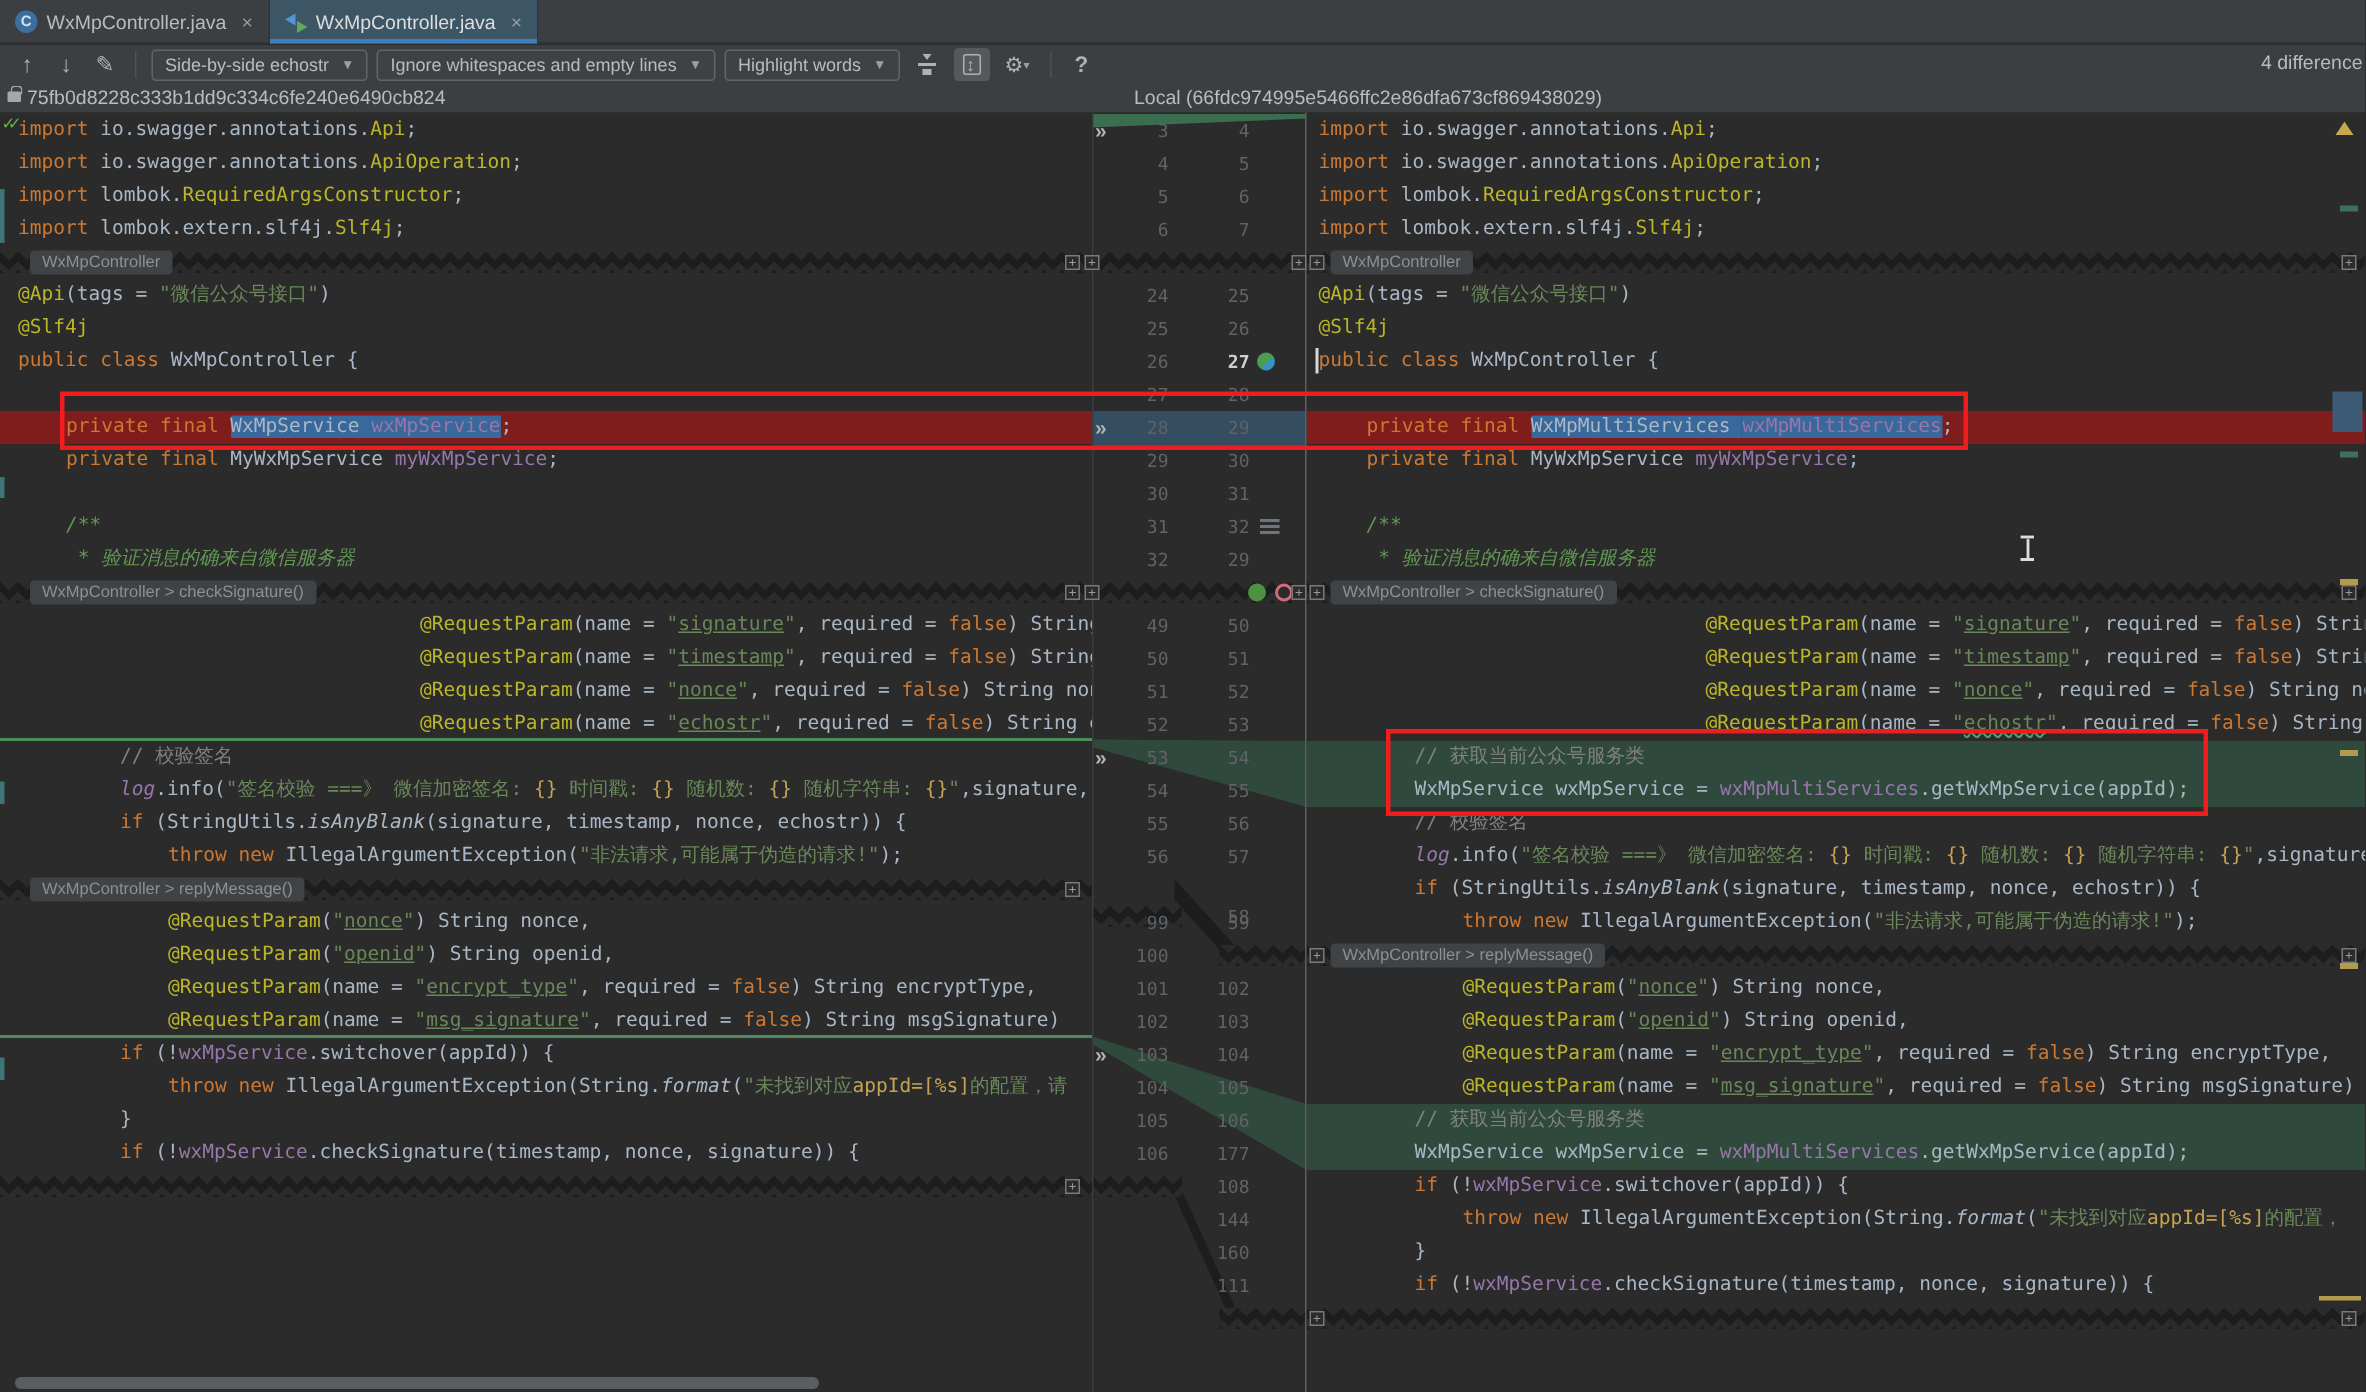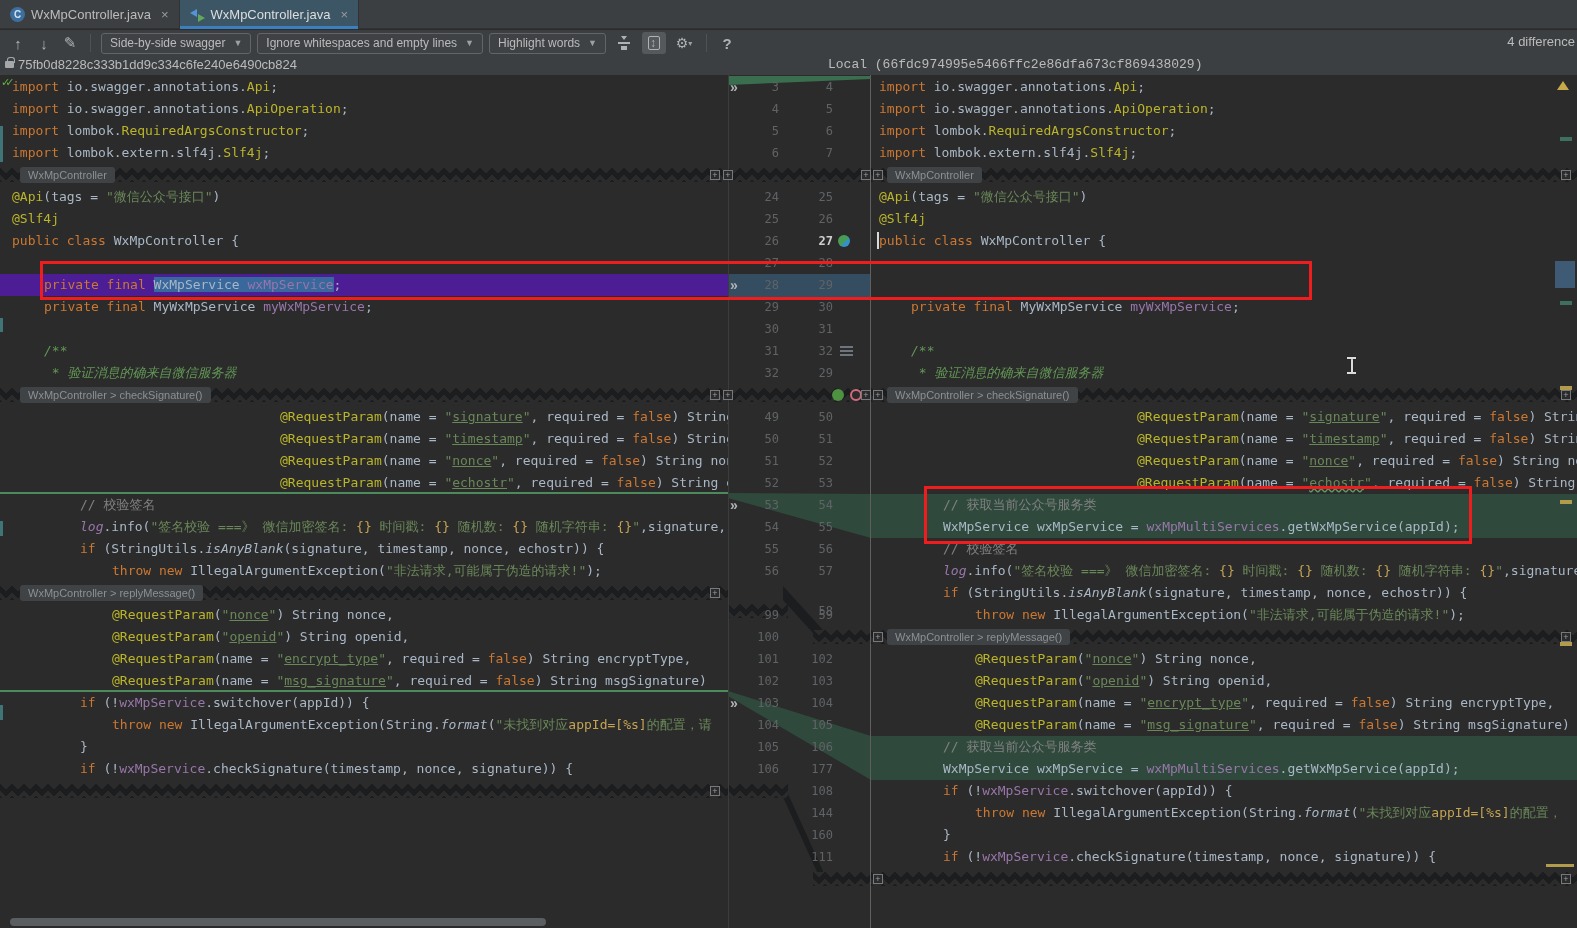--- a/index.html
+++ b/index.html
@@ -41,34 +41,34 @@
   .sync-glyph { position:relative; width:12px; height:14px; border:1px solid #afb1b3; border-radius:2px; }
   .sync-glyph::after { content:"↕"; position:absolute; left:1px; top:-1px; font-size:12px; color:#afb1b3; }
   .diffcount { position:absolute; right:2px; top:4px; color:#bbbbbb; font-size:13px; white-space:nowrap; }
 
   .subheader { position:absolute; left:0; top:56px; width:100%; height:19px; background:#3c3f41;
     color:#bbbbbb; font-size:13px; }
   .lock { position:absolute; left:5px; top:5px; width:9px; height:7px; background:#a5a7a9; border-radius:1px; }
   .lock::before { content:""; position:absolute; left:1.5px; top:-4px; width:6px; height:5px;
     border:1.5px solid #a5a7a9; border-bottom:none; border-radius:3px 3px 0 0; }
   .hash-left { position:absolute; left:18px; top:1px; }
-  .hash-right { position:absolute; left:828px; top:1px;font-family:Liberation Mono, monospace; }
+  .hash-right { position:absolute; left:756px; top:1px; }
 
   
   .pane { position:absolute; top:75px; height:853px; overflow:hidden; background:#2b2b2b; }
   #pane-left { left:0; width:728px; }
   #pane-right { left:871px; width:706px; }
   #gutter { position:absolute; left:728px; top:75px; width:143px; height:853px; background:#2b2b2b; }
   .vdiv1 { position:absolute; left:728px; top:75px; width:1px; height:853px; background:#3a3c3d; }
   .vdiv2 { position:absolute; left:870px; top:75px; width:1px; height:853px; background:#5e6060; }
 
   .row { position:absolute; left:0; right:0; height:22px; }
   .code { position:absolute; left:0; right:0; top:0; height:22px; line-height:22px; white-space:pre;
     font-family:"DejaVu Sans Mono", monospace; font-size:13px; color:#a9b7c6; }
-  .row.chg { background:#4c1d95; }
+  .row.chg { background:#7f1d1d; }
   .row.add { background:#2f4a3d; }
   .sel { background:#38689c; }
   .sepline { position:absolute; left:0; right:0; height:2px; background:#4c8a5c; z-index:3; }
 
   .tk-kw{color:#cc7832;} .tk-tx{color:#a9b7c6;} .tk-an{color:#bbb529;} .tk-st{color:#6a8759;}
   .tk-sl{color:#6a8759; text-decoration:underline;}
   .tk-sw{color:#6a8759; text-decoration:underline wavy #55a06a;}
   .tk-cm{color:#808080;} .tk-dc{color:#629755; font-style:italic;}
   .tk-fl{color:#9876aa;} .tk-fi{color:#9876aa; font-style:italic;}
   .tk-it{color:#a9b7c6; font-style:italic;} .tk-ph{color:#c5a352;}
@@ -132,21 +132,21 @@
       <span class="underline"></span>
     </div>
   </div>
 
   <div class="toolbar">
     <span class="tbtn">↑</span>
     <span class="tbtn">↓</span>
     <span class="tbtn">✎</span>
     <span class="tsep"></span>
     <div class="combo">
-      <span>Side-by-side swagger</span>
+      <span>Side-by-side echostr</span>
         <span class="arr">▼</span>
     </div>
     <div class="combo">
       <span>Ignore whitespaces and empty lines</span>
         <span class="arr">▼</span>
     </div>
     <div class="combo">
       <span>Highlight words</span>
         <span class="arr">▼</span>
     </div>
@@ -470,20 +470,23 @@
       <div class="row" style="top: 133px;">
         <div class="code" style="padding-left: 8px;"><span class="tk-an">@Slf4j</span></div>
       </div>
       <div class="row" style="top: 155px;">
         <div class="code" style="padding-left: 8px;"><span class="tk-kw">public class </span><span class="tk-tx">WxMpController {</span></div>
       </div>
       <div class="caret" style="left: 6px; top: 157px;"></div>
       <div class="row" style="top: 177px;">
         <div class="code" style="padding-left: 8px;"></div>
       </div>
+      <div class="row chg" style="top: 199px;">
+        <div class="code" style="padding-left: 40px;"><span class="tk-kw">private final </span><span class="tk-tx sel">WxMpMultiServices </span><span class="tk-fl sel">wxMpMultiServices</span><span class="tk-tx">;</span></div>
+      </div>
       <div class="row" style="top: 221px;">
         <div class="code" style="padding-left: 40px;"><span class="tk-kw">private final </span><span class="tk-tx">MyWxMpService </span><span class="tk-fl">myWxMpService</span><span class="tk-tx">;</span></div>
       </div>
       <div class="row" style="top: 243px;">
         <div class="code" style="padding-left: 40px;"></div>
       </div>
       <div class="row" style="top: 265px;">
         <div class="code" style="padding-left: 40px;"><span class="tk-dc">/**</span></div>
       </div>
       <div class="row" style="top: 287px;">

